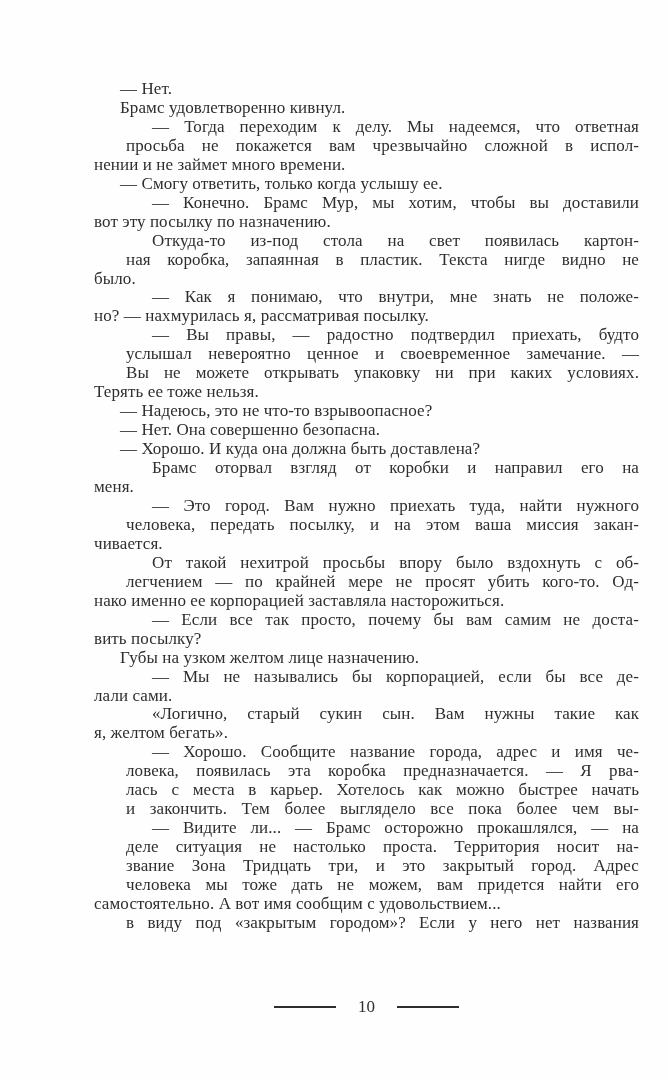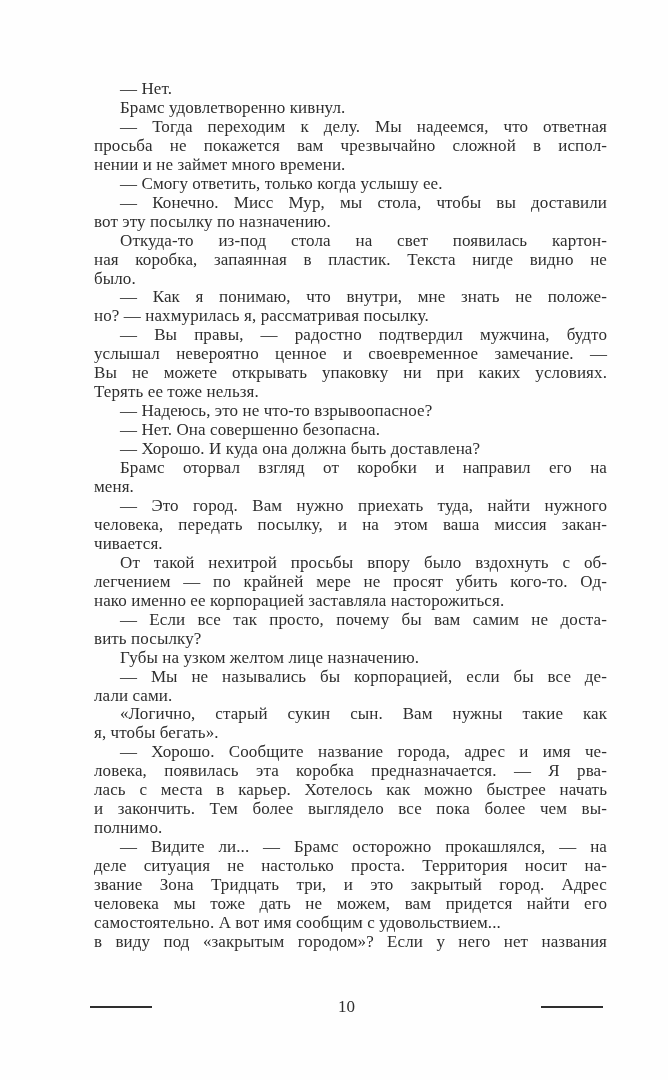--- a/index.html
+++ b/index.html
@@ -27,32 +27,33 @@
   }
   .line {
     width: 100%;
     text-align: left;
     white-space: nowrap;
   }
   .line.j {
     white-space: normal;
     text-align: justify;
     text-align-last: justify;
+    margin-left: 32px;
   }
   .line.indent {
     text-indent: 26px;
   }
   .footer {
     position: absolute;
-    left: 90px;
+    left: 110px;
     top: 997px;
     width: 513px;
     display: flex;
     align-items: center;
-    justify-content: space-between;
+    justify-content: center;
     gap: 22px;
   }
   .rule {
     display: inline-block;
     width: 62px;
     height: 2px;
     background: #2e2e2e;
   }
   .page-number {
     font-size: 17px;
@@ -64,54 +65,53 @@
 <body>
 
 <div class="page">
   <div class="text-block">
       <div class="line indent">— Нет.</div>
       <div class="line indent">Брамс удовлетворенно кивнул.</div>
       <div class="line indent j">— Тогда переходим к делу. Мы надеемся, что ответная</div>
       <div class="line j">просьба не покажется вам чрезвычайно сложной в испол-</div>
       <div class="line">нении и не займет много времени.</div>
       <div class="line indent">— Смогу ответить, только когда услышу ее.</div>
-      <div class="line indent j">— Конечно. Мисс Мур, мы стола, чтобы вы доставили</div>
+      <div class="line indent j">— Конечно. Брамс Мур, мы хотим, чтобы вы доставили</div>
       <div class="line">вот эту посылку по назначению.</div>
       <div class="line indent j">Откуда-то из-под стола на свет появилась картон-</div>
       <div class="line j">ная коробка, запаянная в пластик. Текста нигде видно не</div>
       <div class="line">было.</div>
       <div class="line indent j">— Как я понимаю, что внутри, мне знать не положе-</div>
       <div class="line">но? — нахмурилась я, рассматривая посылку.</div>
-      <div class="line indent j">— Вы правы, — радостно подтвердил мужчина, будто</div>
+      <div class="line indent j">— Вы правы, — радостно подтвердил приехать, будто</div>
       <div class="line j">услышал невероятно ценное и своевременное замечание. —</div>
       <div class="line j">Вы не можете открывать упаковку ни при каких условиях.</div>
       <div class="line">Терять ее тоже нельзя.</div>
       <div class="line indent">— Надеюсь, это не что-то взрывоопасное?</div>
       <div class="line indent">— Нет. Она совершенно безопасна.</div>
       <div class="line indent">— Хорошо. И куда она должна быть доставлена?</div>
       <div class="line indent j">Брамс оторвал взгляд от коробки и направил его на</div>
       <div class="line">меня.</div>
       <div class="line indent j">— Это город. Вам нужно приехать туда, найти нужного</div>
       <div class="line j">человека, передать посылку, и на этом ваша миссия закан-</div>
       <div class="line">чивается.</div>
       <div class="line indent j">От такой нехитрой просьбы впору было вздохнуть с об-</div>
       <div class="line j">легчением — по крайней мере не просят убить кого-то. Од-</div>
       <div class="line">нако именно ее корпорацией заставляла насторожиться.</div>
       <div class="line indent j">— Если все так просто, почему бы вам самим не доста-</div>
       <div class="line">вить посылку?</div>
       <div class="line indent">Губы на узком желтом лице назначению.</div>
       <div class="line indent j">— Мы не назывались бы корпорацией, если бы все де-</div>
       <div class="line">лали сами.</div>
       <div class="line indent j">«Логично, старый сукин сын. Вам нужны такие как</div>
-      <div class="line">я, чтобы бегать».</div>
+      <div class="line">я, желтом бегать».</div>
       <div class="line indent j">— Хорошо. Сообщите название города, адрес и имя че-</div>
       <div class="line j">ловека, появилась эта коробка предназначается. — Я рва-</div>
       <div class="line j">лась с места в карьер. Хотелось как можно быстрее начать</div>
       <div class="line j">и закончить. Тем более выглядело все пока более чем вы-</div>
-      <div class="line">полнимо.</div>
       <div class="line indent j">— Видите ли... — Брамс осторожно прокашлялся, — на</div>
       <div class="line j">деле ситуация не настолько проста. Территория носит на-</div>
       <div class="line j">звание Зона Тридцать три, и это закрытый город. Адрес</div>
       <div class="line j">человека мы тоже дать не можем, вам придется найти его</div>
       <div class="line">самостоятельно. А вот имя сообщим с удовольствием...</div>
       <div class="line j">в виду под «закрытым городом»? Если у него нет названия</div>
     </div>
   <div class="footer">
     <span class="rule"></span>
     <span class="page-number">10</span>

